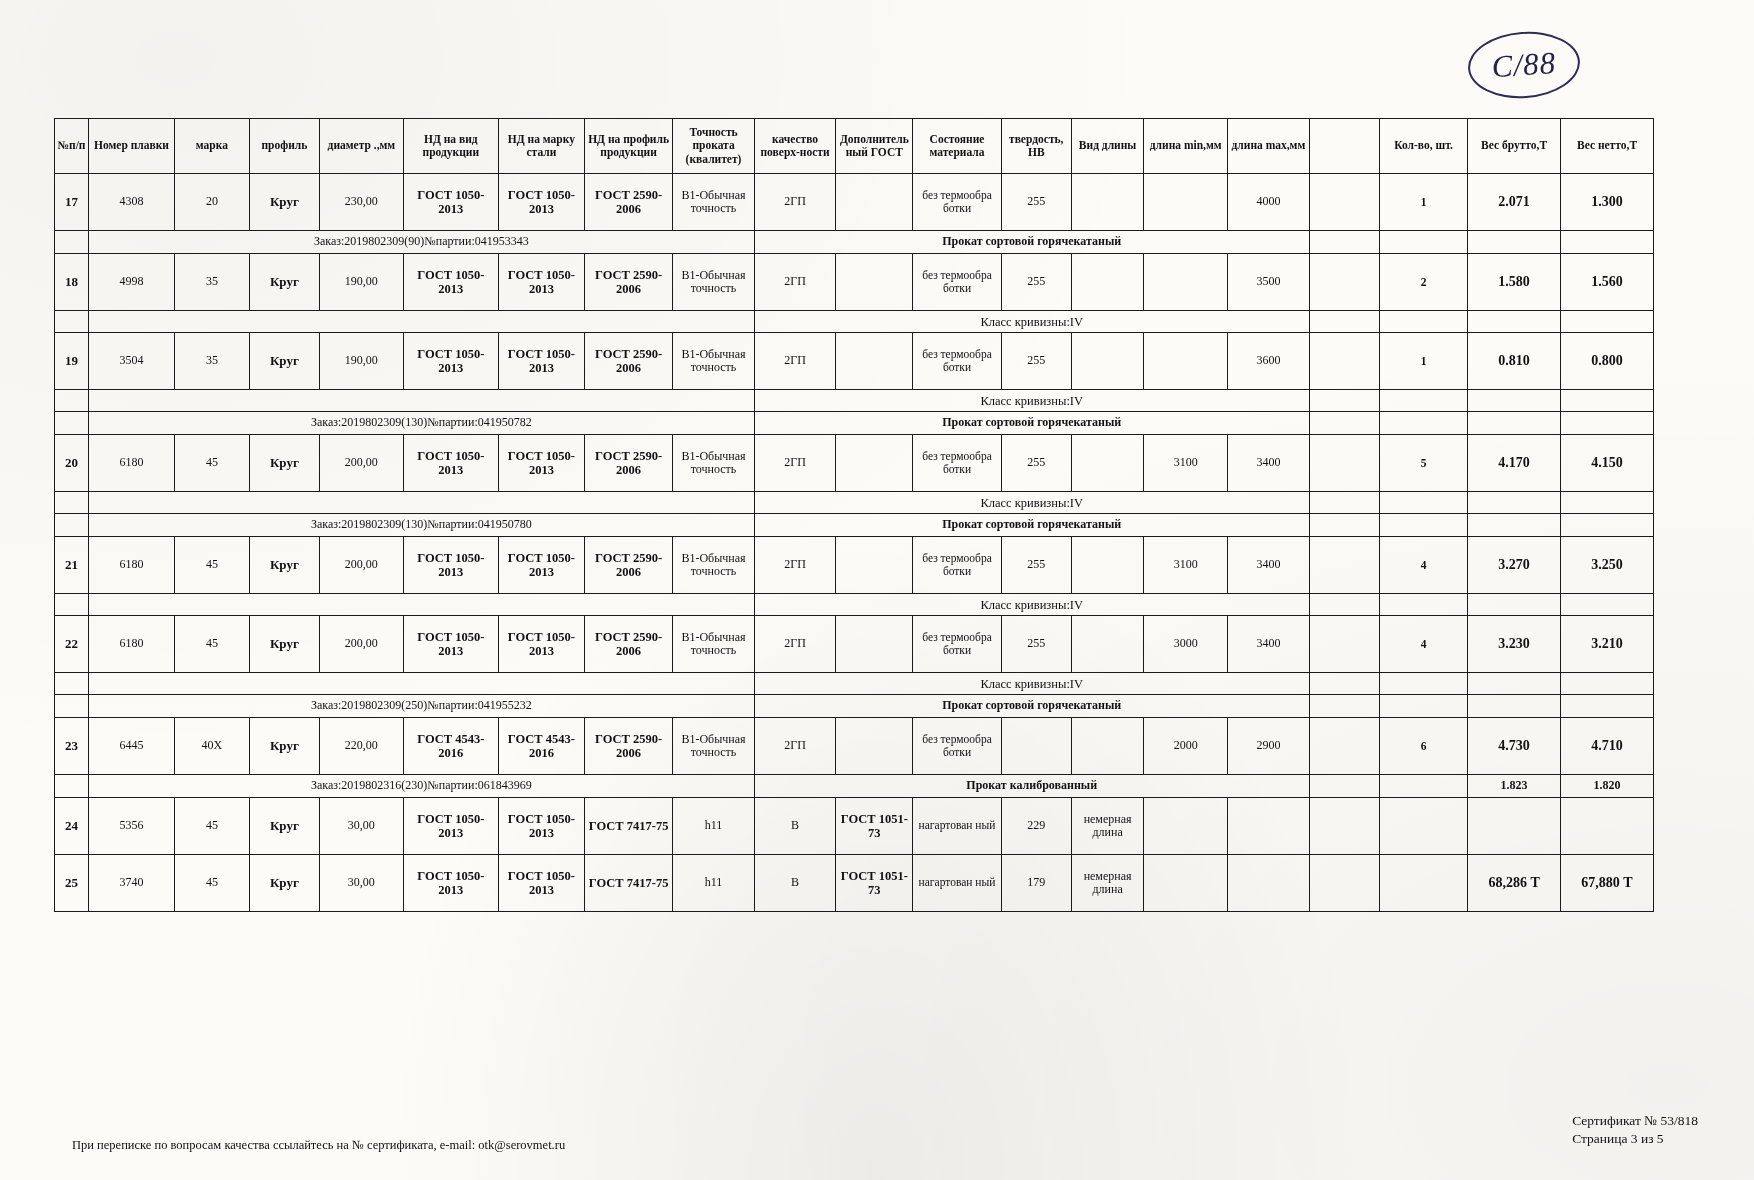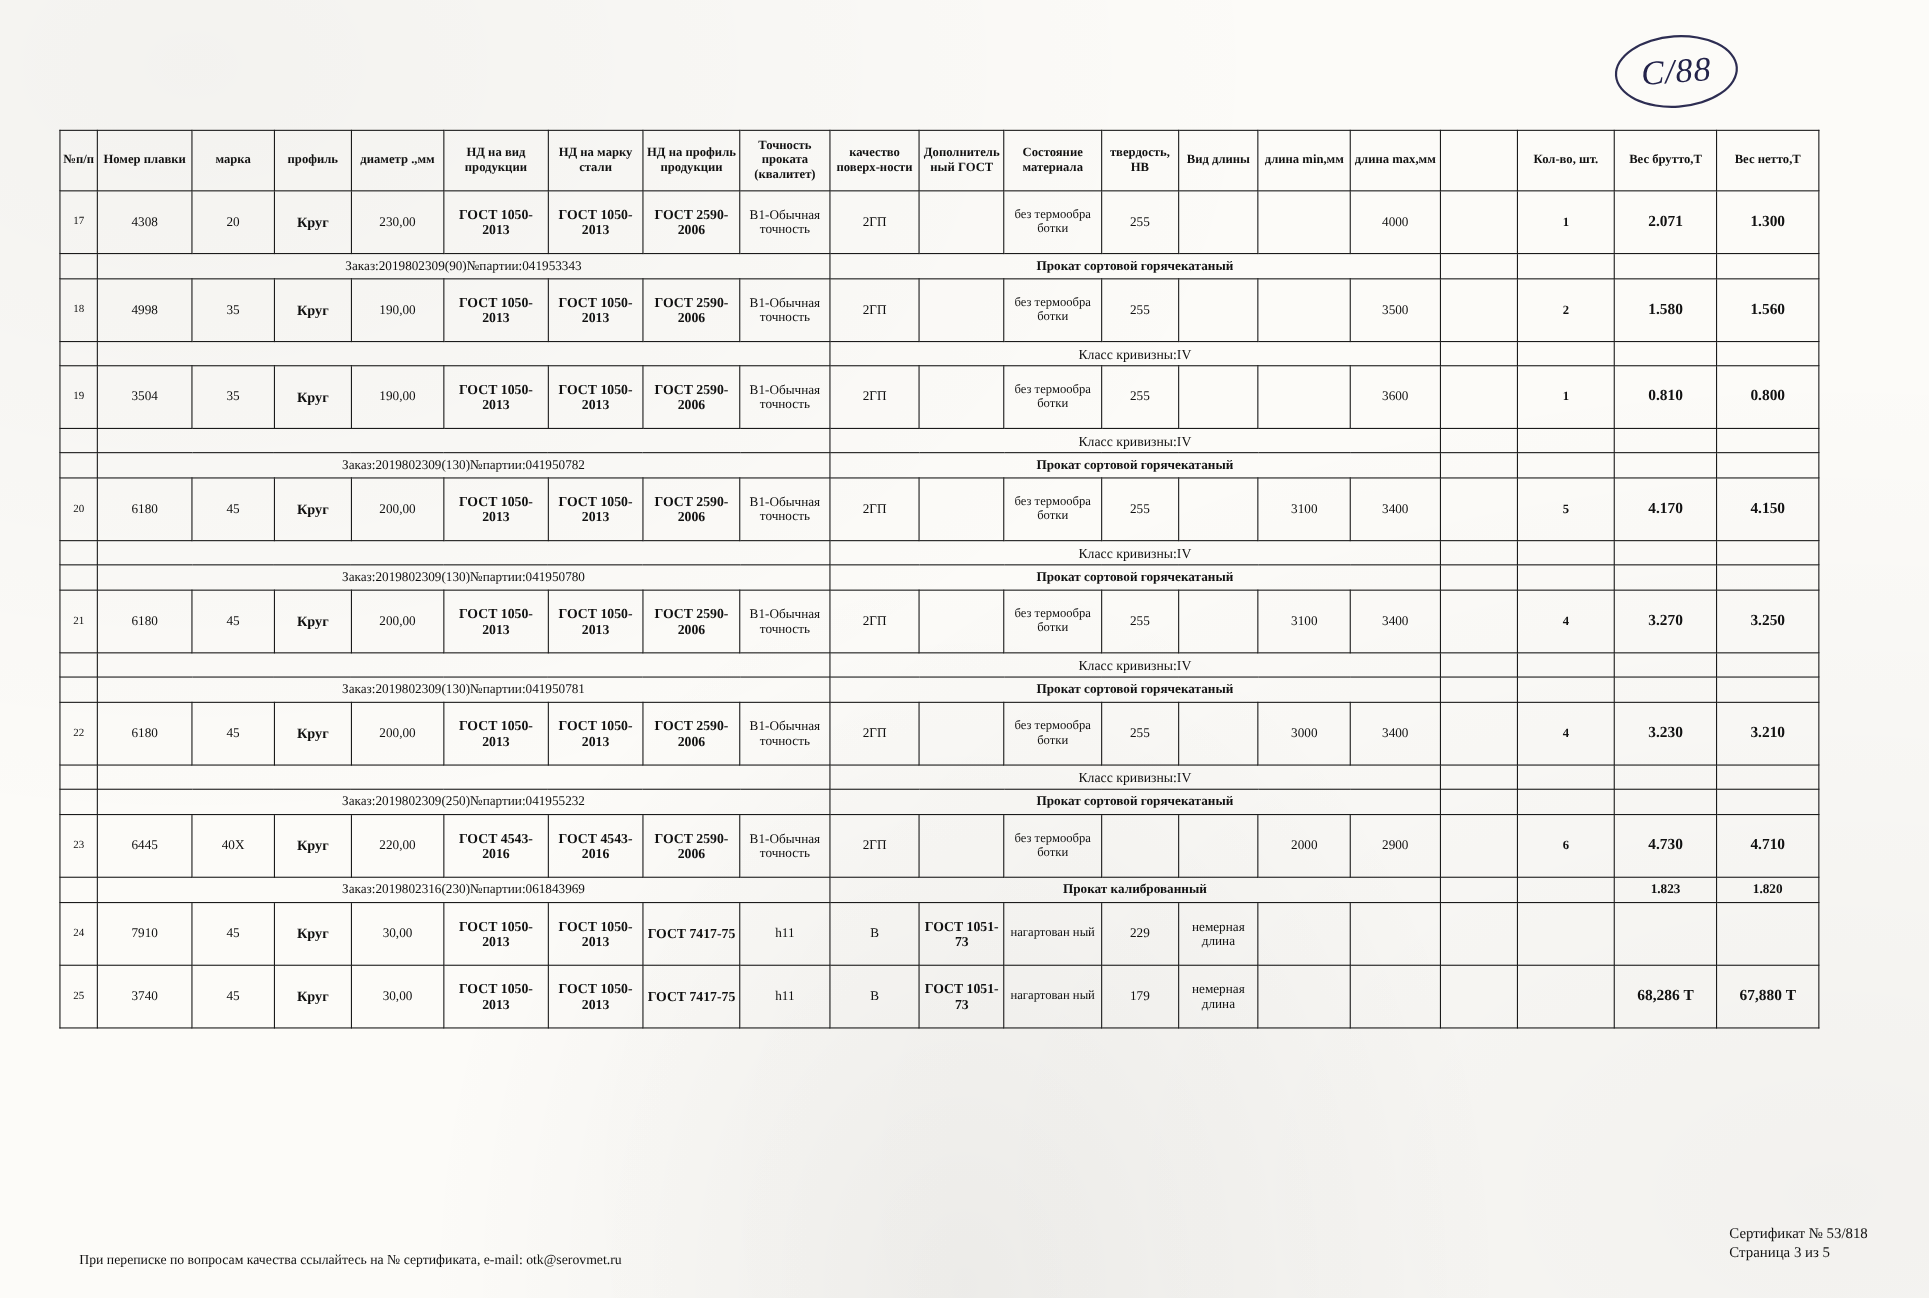--- a/index.html
+++ b/index.html
@@ -67,21 +67,21 @@
     vertical-align: middle;
     padding: 1px 1px;
     word-wrap: break-word;
   }
   thead th {
     font-weight: bold;
     font-size: 11.5px;
     height: 52px;
     line-height: 1.15;
   }
-  .num-col { font-weight: normal; font-size: 10px; }
+  .num-col { font-weight: bold; font-size: 13px; }
   .bold { font-weight: bold; }
   .big { font-size: 13px; font-weight: bold; }
   .mid { font-size: 12px; }
   .row-main td { height: 54px; }
   .order-row td {
     height: 20px;
     font-size: 12px;
     margin-top: 38px;
   }
   .order-text { text-align: center; font-size: 12.5px; }
@@ -349,29 +349,20 @@
         <tr class="class-row">
           <td></td>
           <td colspan="8"></td>
           <td colspan="7">Класс кривизны:IV</td>
           <td></td>
           <td></td>
           <td></td>
           <td></td>
         </tr>
 
-        <tr class="order-row">
-          <td></td>
-          <td class="order-text" colspan="8">Заказ:2019802309(130)№партии:041950781</td>
-          <td class="prokat" colspan="7">Прокат сортовой горячекатаный</td>
-          <td></td>
-          <td></td>
-          <td></td>
-          <td></td>
-        </tr>
 
         <tr class="row-main">
           <td class="num-col">22</td>
           <td class="mid">6180</td>
           <td class="mid">45</td>
           <td class="big">Круг</td>
           <td class="mid">200,00</td>
           <td class="nd-cell">ГОСТ 1050-2013</td>
           <td class="nd-cell">ГОСТ 1050-2013</td>
           <td class="nd-cell">ГОСТ 2590-2006</td>
@@ -437,21 +428,21 @@
           <td class="order-text" colspan="8">Заказ:2019802316(230)№партии:061843969</td>
           <td class="prokat" colspan="7">Прокат калиброванный</td>
           <td></td>
           <td></td>
           <td class="sum-cell">1.823</td>
           <td class="sum-cell">1.820</td>
         </tr>
 
         <tr class="row-main" style="height:40px">
           <td class="num-col">24</td>
-          <td class="mid">7910</td>
+          <td class="mid">5356</td>
           <td class="mid">45</td>
           <td class="big">Круг</td>
           <td class="mid">30,00</td>
           <td class="nd-cell">ГОСТ 1050-2013</td>
           <td class="nd-cell">ГОСТ 1050-2013</td>
           <td class="nd-cell">ГОСТ 7417-75</td>
           <td class="mid">h11</td>
           <td class="mid">В</td>
           <td class="nd-cell">ГОСТ 1051-73</td>
           <td class="small-left">нагартован ный</td>

